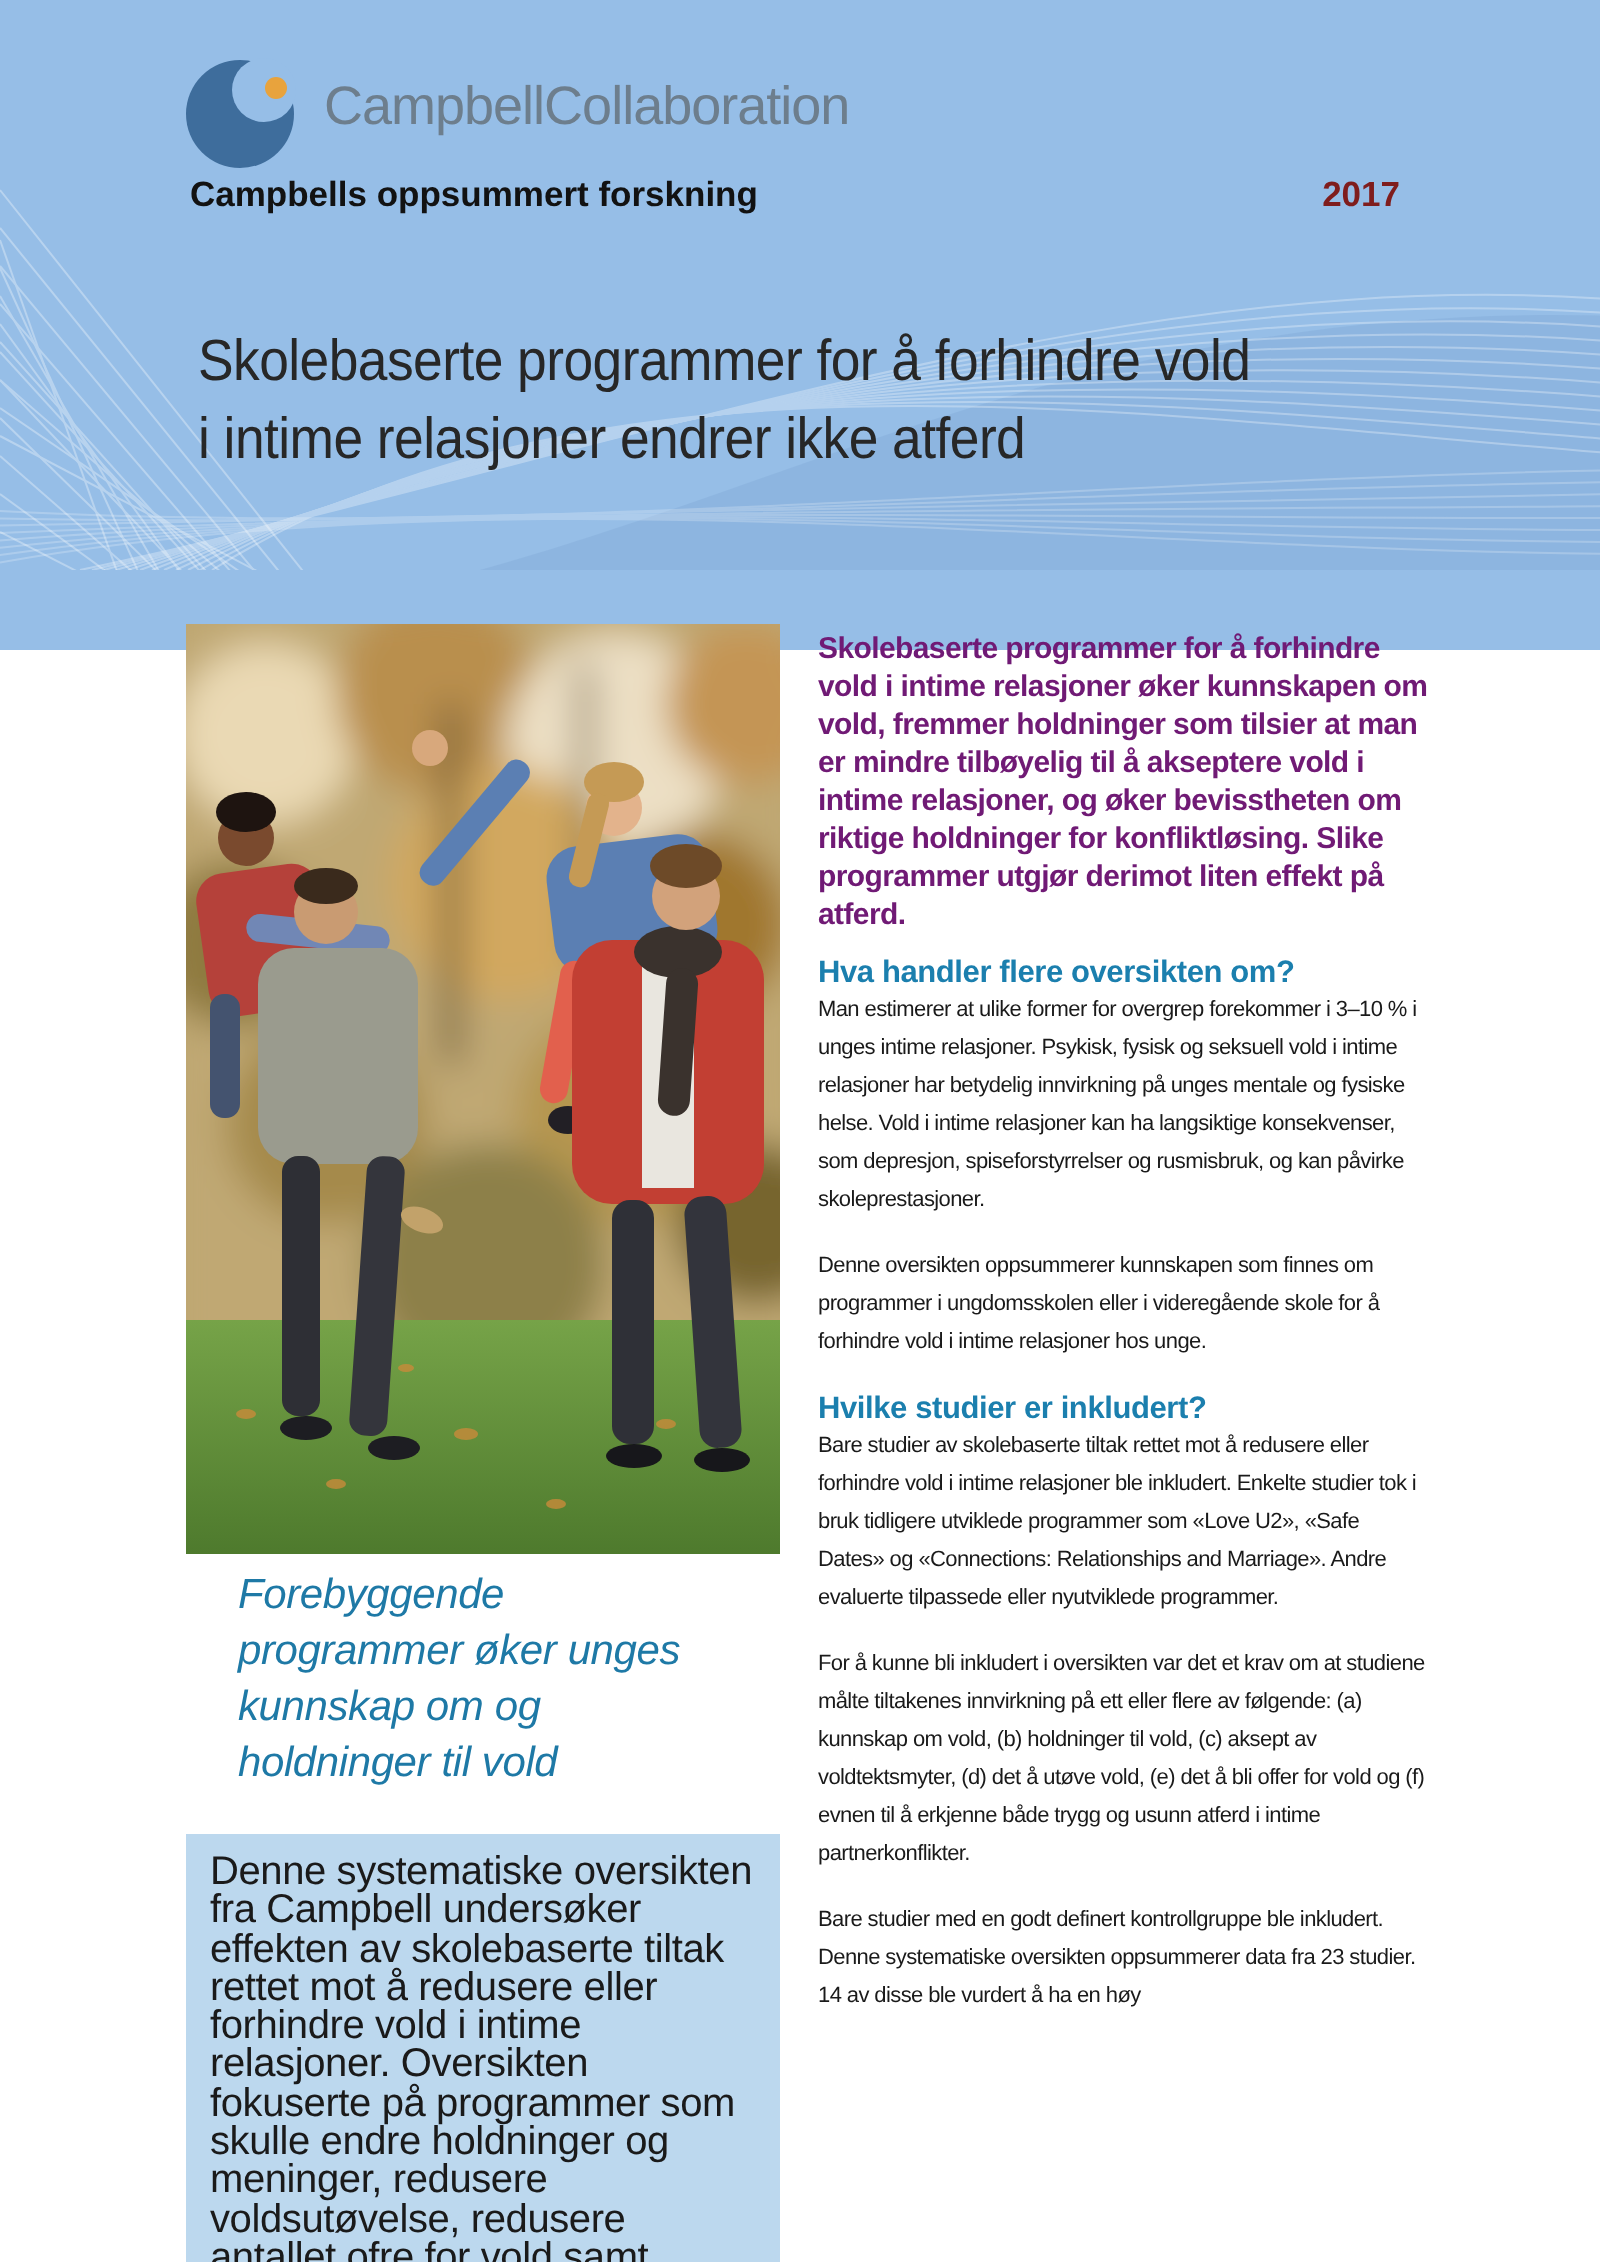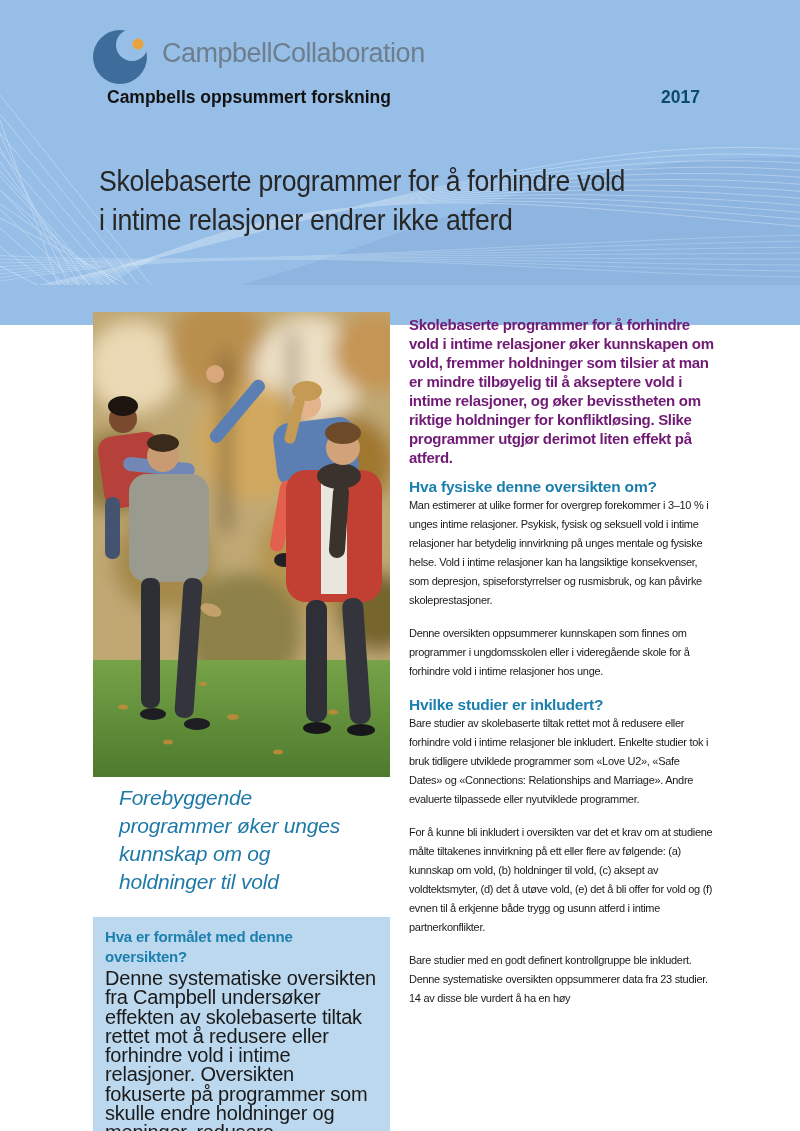--- a/index.html
+++ b/index.html
@@ -5,22 +5,22 @@
   html,body{margin:0;padding:0;background:#ffffff;}
   .page{
     position:relative;width:800px;height:1131px;overflow:hidden;background:#ffffff;
     font-family:"Liberation Sans",sans-serif;color:#1c1c1c;
   }
   
   .banner{position:absolute;left:0;top:0;width:800px;height:325px;background:#96bee7;}
   .banner svg.decor{position:absolute;left:0;top:0;}
   .logo-mark{position:absolute;left:90px;top:24px;width:62px;height:62px;}
   .logo-text{position:absolute;left:162px;top:38px;font-size:27px;color:#6d7e8d;letter-spacing:-0.5px;}
-  .series{position:absolute;left:107px;top:87px;font-size:17.5px;font-weight:bold;color:#121212;line-height:21px;text-align:center;}
-  .year{position:absolute;left:0;top:87px;width:700px;text-align:right;font-size:17.5px;font-weight:bold;color:#0c4a6e;}
+  .series{position:absolute;left:95px;top:87px;font-size:17.5px;font-weight:bold;color:#121212;line-height:21px;text-align:center;}
+  .year{position:absolute;left:0;top:87px;width:700px;text-align:right;font-size:17.5px;font-weight:bold;color:#7f1d1d;}
   .banner-title{
     position:absolute;left:99px;top:162px;width:680px;
     font-size:29px;line-height:39px;color:#272727;font-weight:500;
     transform:scaleX(0.92);transform-origin:left top;letter-spacing:-0.3px;
   }
   
   .content{position:absolute;left:93px;top:312px;display:flex;gap:19px;}
   .col-left{width:297px;}
   .col-right{width:305px;}
   .photo{width:297px;height:465px;overflow:hidden;background:#b9a26d;}
@@ -196,30 +196,29 @@
             <rect x="253" y="286" width="21" height="126" rx="9" fill="#33343c" transform="rotate(-4 263 349)"></rect>
             <ellipse cx="224" cy="416" rx="14" ry="6" fill="#17171b"></ellipse>
             <ellipse cx="268" cy="418" rx="14" ry="6" fill="#17171b"></ellipse>
           </g>
         </svg>
       </div>
 
       <div class="quote">Forebyggende programmer øker unges kunnskap om og holdninger til vold</div>
 
       <div class="info-box">
-        <h3>Hva er formålet med denne oversikten?</h3>
         <p>Denne systematiske oversikten fra Campbell undersøker effekten av skolebaserte tiltak rettet mot å redusere eller forhindre vold i intime relasjoner. Oversikten fokuserte på programmer som skulle endre holdninger og meninger, redusere voldsutøvelse, redusere antallet ofre for vold samt endre atferd. Den systematiske oversikten inkluderte 23 studier.</p>
       </div>
     </div>
 
     <div class="col-right">
       <p class="intro">Skolebaserte programmer for å forhindre vold i intime relasjoner øker kunnskapen om vold, fremmer holdninger som tilsier at man er mindre tilbøyelig til å akseptere vold i intime relasjoner, og øker bevisstheten om riktige holdninger for konfliktløsing. Slike programmer utgjør derimot liten effekt på atferd.</p>
 
       <div class="sec">
-        <h3>Hva fysiske denne oversikten om?</h3>
+        <h3>Hva handler flere oversikten om?</h3>
         <p>Man estimerer at ulike former for overgrep forekommer i 3–10 % i unges intime relasjoner. Psykisk, fysisk og seksuell vold i intime relasjoner har betydelig innvirkning på unges mentale og fysiske helse. Vold i intime relasjoner kan ha langsiktige konsekvenser, som depresjon, spiseforstyrrelser og rusmisbruk, og kan påvirke skoleprestasjoner.</p>
         <p>Denne oversikten oppsummerer kunnskapen som finnes om programmer i ungdomsskolen eller i videregående skole for å forhindre vold i intime relasjoner hos unge.</p>
       </div>
 
       <div class="sec">
         <h3>Hvilke studier er inkludert?</h3>
         <p>Bare studier av skolebaserte tiltak rettet mot å redusere eller forhindre vold i intime relasjoner ble inkludert. Enkelte studier tok i bruk tidligere utviklede programmer som «Love U2», «Safe Dates» og «Connections: Relationships and Marriage». Andre evaluerte tilpassede eller nyutviklede programmer.</p>
         <p>For å kunne bli inkludert i oversikten var det et krav om at studiene målte tiltakenes innvirkning på ett eller flere av følgende: (a) kunnskap om vold, (b) holdninger til vold, (c) aksept av voldtektsmyter, (d) det å utøve vold, (e) det å bli offer for vold og (f) evnen til å erkjenne både trygg og usunn atferd i intime partnerkonflikter.</p>
         <p>Bare studier med en godt definert kontrollgruppe ble inkludert. Denne systematiske oversikten oppsummerer data fra 23 studier. 14 av disse ble vurdert å ha en høy</p>
       </div>

